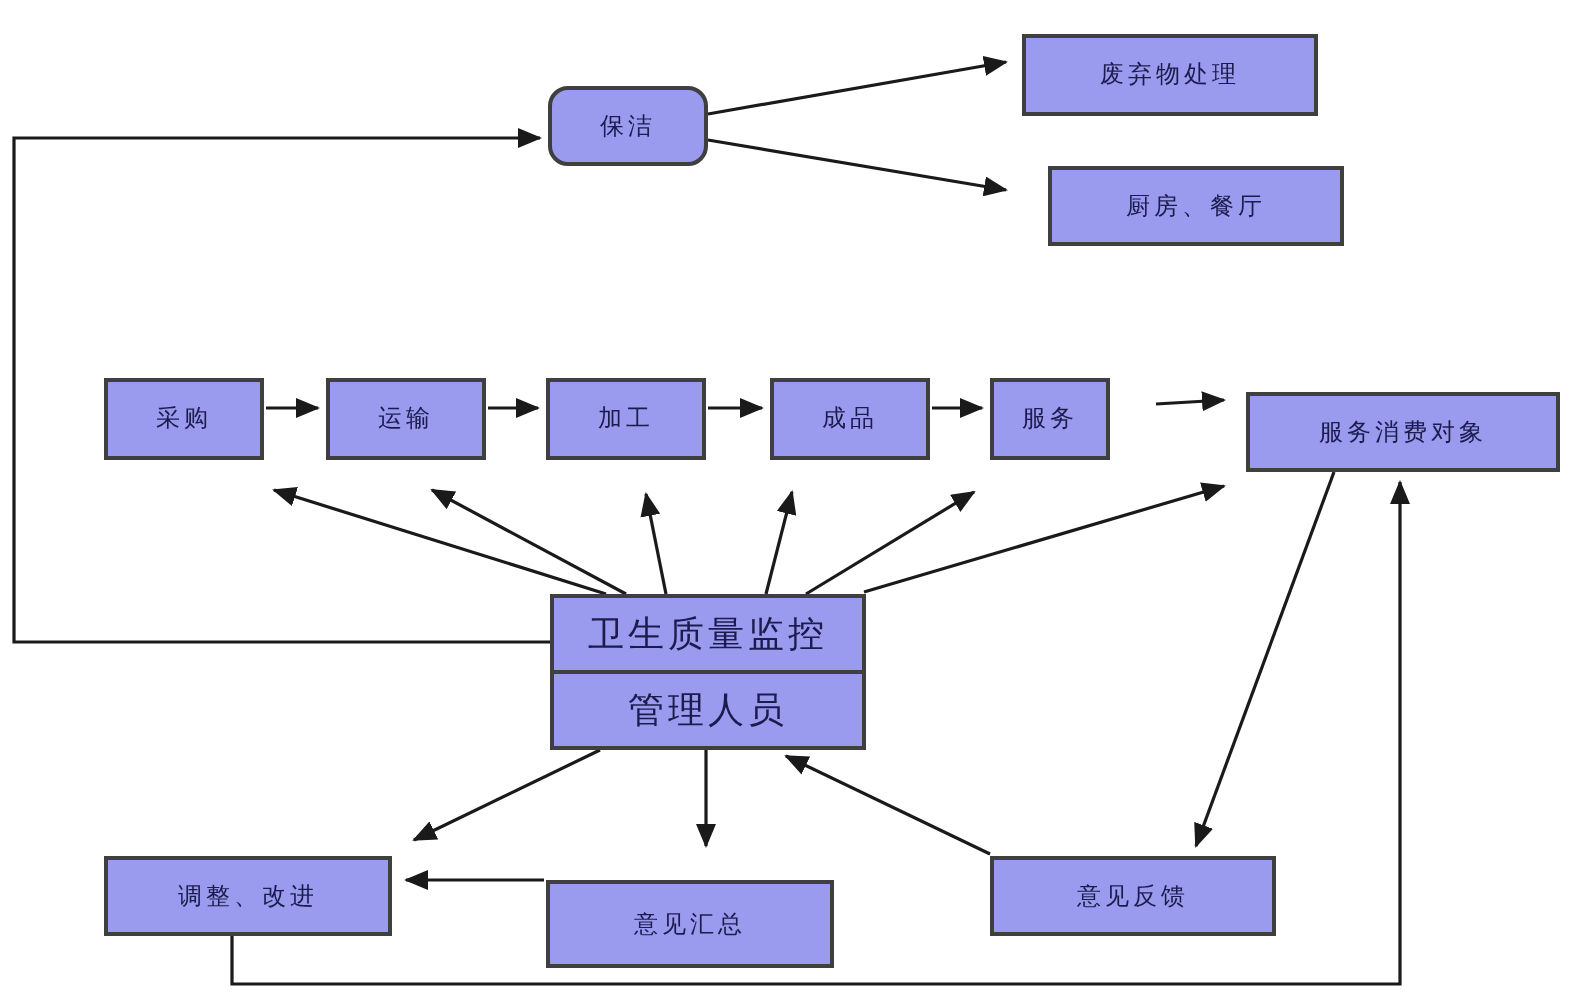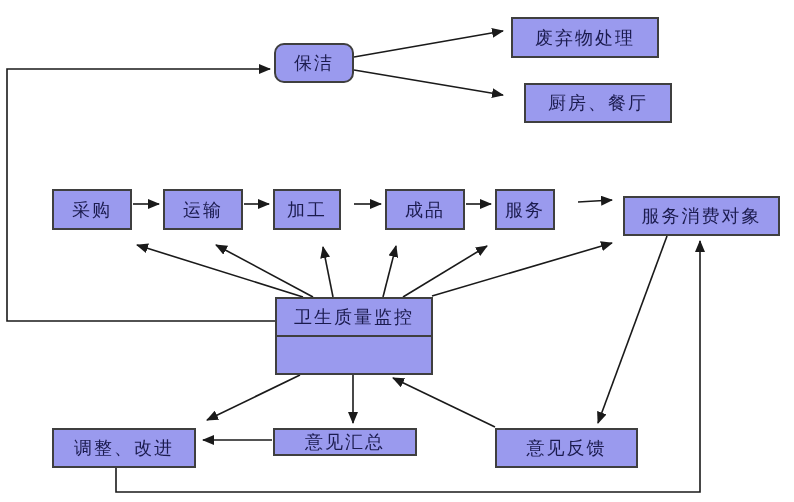--- a/index.html
+++ b/index.html
@@ -26,21 +26,21 @@
   #wires .arrowhead{fill:var(--line);}
   .node{
     position:absolute;
     box-sizing:border-box;
     background:var(--node-fill);
     border:2px solid var(--node-border);
     display:flex;
     align-items:center;
     justify-content:center;
     color:var(--text);
-    font-size:18px;
+    font-size:12px;
     letter-spacing:2px;
     white-space:nowrap;
   }
   .stack{
     position:absolute;
     box-sizing:border-box;
     background:var(--node-fill);
     border:2px solid var(--node-border);
     display:flex;
     flex-direction:column;
@@ -107,47 +107,50 @@
   </div>
 
   <div class="node" style="left:163px;top:189px;width:80px;height:41px;">
     <span>运输</span>
   </div>
 
   <div class="node" style="left:52px;top:189px;width:80px;height:41px;">
     <span>采购</span>
   </div>
 
-  <div class="node" style="left:273px;top:189px;width:68px;height:41px;">
+  <div class="node" style="left:273px;top:189px;width:80px;height:41px;">
     <span>加工</span>
   </div>
 
   <div class="node" style="left:385px;top:189px;width:80px;height:41px;font-family:Liberation Serif, serif;">
     <span>成品</span>
   </div>
 
   <div class="node" style="left:495px;top:189px;width:60px;height:41px;">
     <span>服务</span>
   </div>
 
   <div class="node" style="left:623px;top:196px;width:157px;height:40px;">
     <span>服务消费对象</span>
   </div>
 
   <div class="stack" style="left:275px;top:297px;width:158px;height:78px;">
     <div class="cell top" style="height:38px;">
       <span>卫生质量监控</span>
     </div>
+    <div class="cell" style="flex:1;">
+      <span>管理人员</span>
+    </div>
   </div>
 
   <div class="node" style="left:52px;top:428px;width:144px;height:40px;">
     <span>调整、改进</span>
   </div>
 
-  <div class="node" style="left:273px;top:428px;width:144px;height:28px;">
+  <div class="node" style="left:273px;top:440px;width:144px;height:44px;">
     <span>意见汇总</span>
   </div>
 
   <div class="node" style="left:495px;top:428px;width:143px;height:40px;">
     <span>意见反馈</span>
   </div>
 
 </div>
 
 </body></html>

